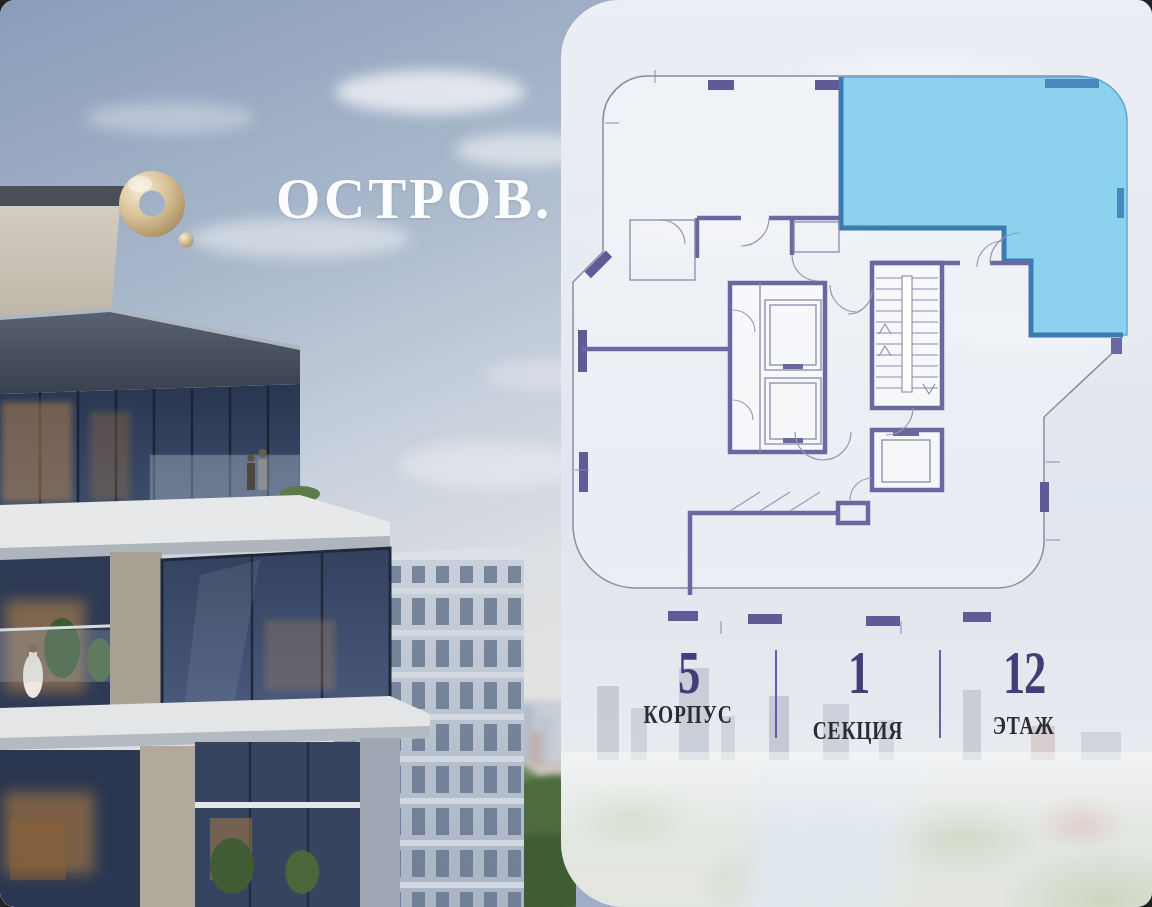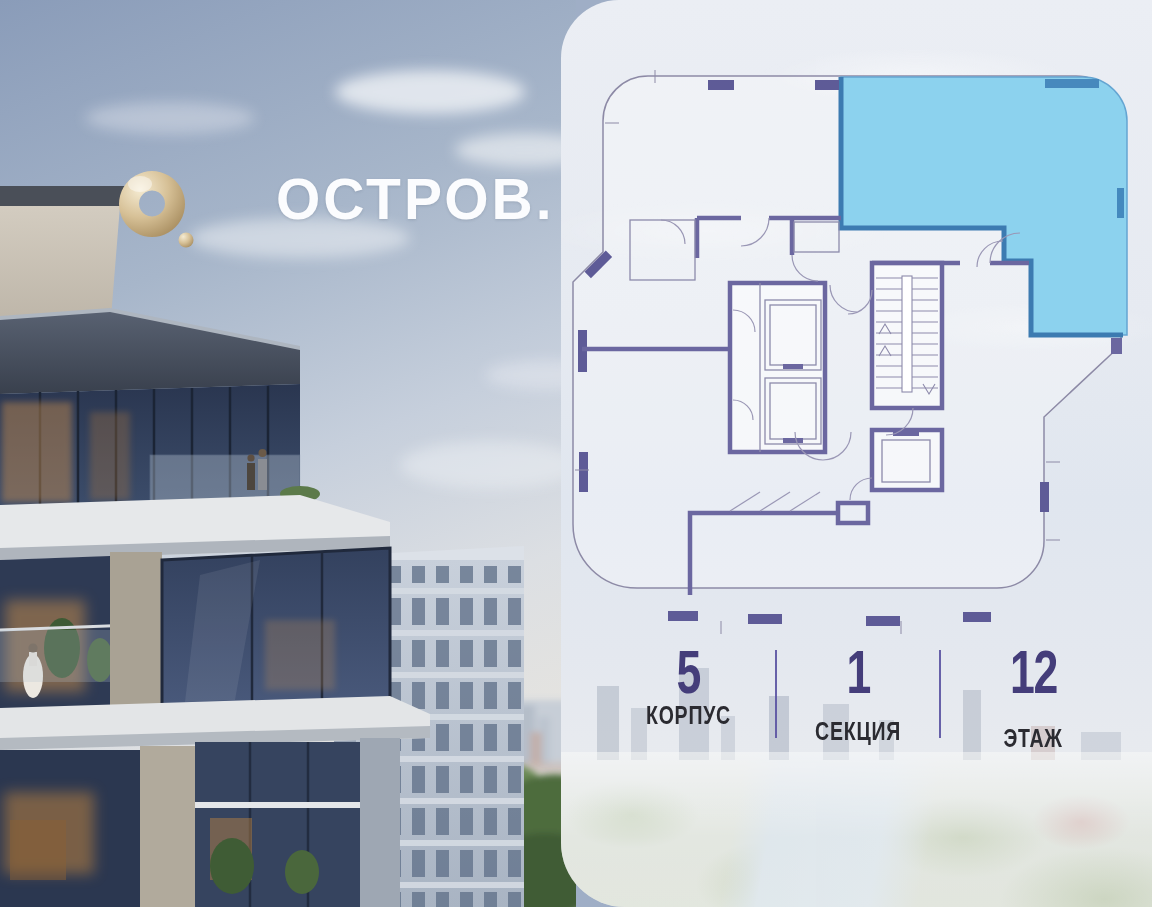--- a/index.html
+++ b/index.html
@@ -1,19 +1,20 @@
 <!DOCTYPE html>
 <html><head>
 <meta charset="utf-8">
 <style>
   html,body{margin:0;padding:0;background:#222;}
   .stage{
     position:relative;width:1152px;height:907px;overflow:hidden;
-    font-family:Liberation Sans, sans-serif;
+    font-family:Liberation Serif, serif;
     background:#9FAEC6;
+    border-radius:15px;
   }
   .photo{position:absolute;left:0;top:0;width:576px;height:907px;}
   .photo svg{display:block;}
   
   .brand{position:absolute;left:112px;top:158px;width:420px;height:100px;z-index:2;}
   .brand-text{
     position:absolute;left:164px;top:8px;
     font-size:57px;font-weight:700;color:#FBFCFE;letter-spacing:3px;
     text-shadow:0 1px 3px rgba(60,70,90,.18);
     white-space:nowrap;
@@ -362,22 +363,22 @@
 
     <div>
       <div class="info-cell" style="left: 47px; width: 160px; top: 643px;">
         <div class="cell-value" style="position:relative;top:0;"><span class="info-value">5</span></div>
         <div style=""><span class="info-label">КОРПУС</span></div>
       </div>
       <div class="info-cell" style="left: 217px; width: 160px; top: 643px;">
         <div class="cell-value" style="position:relative;top:0;"><span class="info-value">1</span></div>
         <div style="margin-top:16px;"><span class="info-label">СЕКЦИЯ</span></div>
       </div>
-      <div class="info-cell" style="left: 392px; width: 160px; top: 643px;">
+      <div class="info-cell" style="left: 383px; width: 160px; top: 643px;">
         <div class="cell-value" style="position:relative;top:0;"><span class="info-value">12</span></div>
-        <div style="margin-top:23px;"><span class="info-label">ЭТАЖ</span></div>
+        <div style="margin-top:11px;"><span class="info-label">ЭТАЖ</span></div>
       </div>
       <div class="divider" style="left:214px;"></div>
       <div class="divider" style="left:378px;"></div>
     </div>
   </div>
 
 </div>
 
 </body></html>

